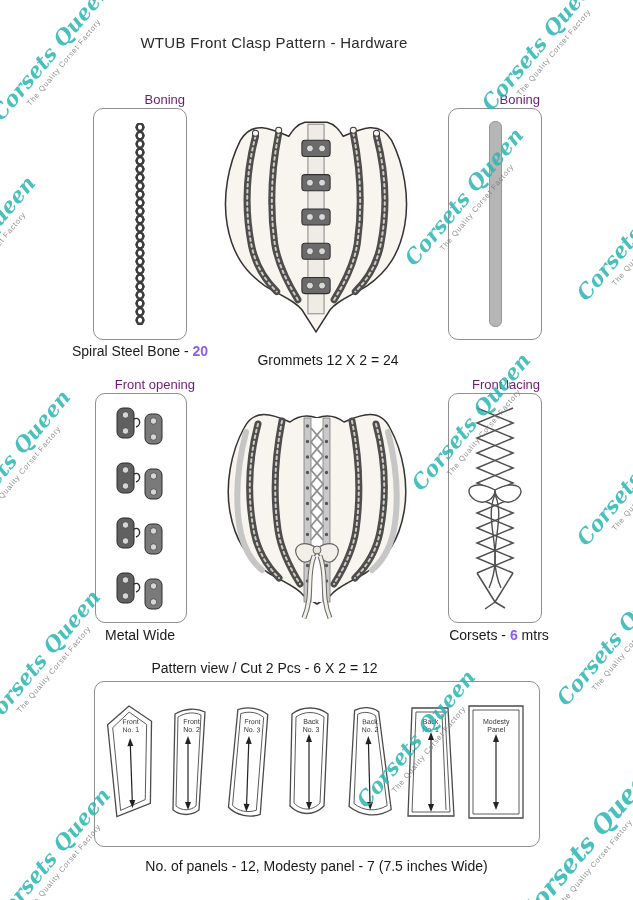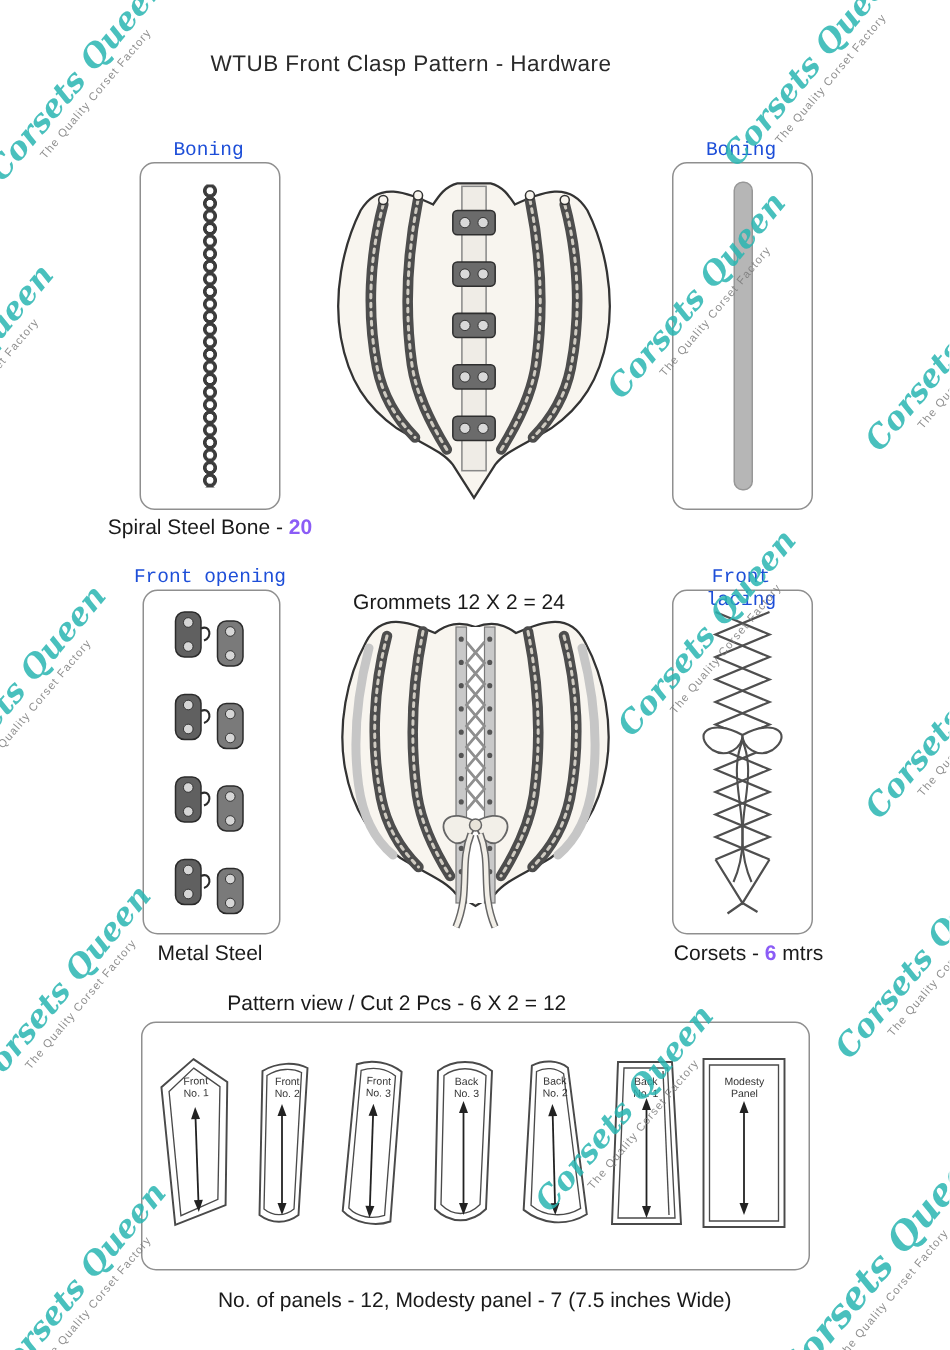--- a/index.html
+++ b/index.html
@@ -2,21 +2,21 @@
 <html><head>
 <meta charset="utf-8">
 <style>
   html,body{margin:0;padding:0;background:#fff;}
   #page{position:relative;width:633px;height:900px;margin:0 auto;background:#fff;overflow:hidden;
         font-family:"Liberation Sans", sans-serif;color:#222;}
 
   
   .title{position:absolute;top:34px;left:0;width:548px;text-align:center;
          font-size:15px;letter-spacing:.3px;color:#2a2a2a;}
-  .box-label{position:absolute;text-align:center;font-size:13px;color:#1d4ed8;font-family:Liberation Mono, monospace;}
+  .box-label{position:absolute;text-align:right;font-size:13px;color:#701a75;}
   .caption{position:absolute;text-align:center;font-size:14px;color:#1a1a1a;}
   .red{color:#8b5cf6;font-weight:bold;}
   .pre{white-space:pre-line;}
 
   
   .hw-box{position:absolute;border:1.5px solid #8f8f8f;border-radius:10px;
           display:flex;align-items:center;justify-content:center;background:transparent;}
   .clasp-col{display:flex;flex-direction:column;gap:11px;align-items:center;}
 
   
@@ -106,21 +106,21 @@
         <rect x="101" y="-8" width="28" height="16" rx="3" fill="#6b6b6b" stroke="#2e2e2e"></rect>
         <circle cx="109" cy="0" r="3.4" fill="#d9d9d9" stroke="#2e2e2e" stroke-width="0.6"></circle>
         <circle cx="121" cy="0" r="3.4" fill="#d9d9d9" stroke="#2e2e2e" stroke-width="0.6"></circle>
       </g>
     <g transform="translate(0,184)">
         <rect x="101" y="-8" width="28" height="16" rx="3" fill="#6b6b6b" stroke="#2e2e2e"></rect>
         <circle cx="109" cy="0" r="3.4" fill="#d9d9d9" stroke="#2e2e2e" stroke-width="0.6"></circle>
         <circle cx="121" cy="0" r="3.4" fill="#d9d9d9" stroke="#2e2e2e" stroke-width="0.6"></circle>
       </g>
   </svg>
-  <div class="caption" style="left:206px;top:352px;width:200px;margin-top:41px;">Grommets 12 X 2 = 24</div>
+  <div class="caption" style="left:228px;top:352px;width:200px;">Grommets 12 X 2 = 24</div>
 
   <div class="box-label" style="left:85px;top:377px;width:110px;">Front opening</div>
   <div class="hw-box" style="left:95px;top:393px;width:90px;height:228px;">
     <div class="clasp-col">
       <svg width="58" height="44" viewBox="0 0 58 44">
         <rect x="5" y="4" width="17" height="30" rx="6" fill="#606060" stroke="#2b2b2b"></rect>
         <rect x="33" y="10" width="17" height="30" rx="6" fill="#7a7a7a" stroke="#2b2b2b"></rect>
         <circle cx="13.5" cy="11" r="3.2" fill="#d6d6d6" stroke="#2b2b2b" stroke-width="0.6"></circle>
           <circle cx="13.5" cy="27" r="3.2" fill="#d6d6d6" stroke="#2b2b2b" stroke-width="0.6"></circle>
         <circle cx="41.5" cy="17" r="3.2" fill="#d6d6d6" stroke="#2b2b2b" stroke-width="0.6"></circle>
@@ -149,21 +149,21 @@
         <rect x="5" y="4" width="17" height="30" rx="6" fill="#606060" stroke="#2b2b2b"></rect>
         <rect x="33" y="10" width="17" height="30" rx="6" fill="#7a7a7a" stroke="#2b2b2b"></rect>
         <circle cx="13.5" cy="11" r="3.2" fill="#d6d6d6" stroke="#2b2b2b" stroke-width="0.6"></circle>
           <circle cx="13.5" cy="27" r="3.2" fill="#d6d6d6" stroke="#2b2b2b" stroke-width="0.6"></circle>
         <circle cx="41.5" cy="17" r="3.2" fill="#d6d6d6" stroke="#2b2b2b" stroke-width="0.6"></circle>
           <circle cx="41.5" cy="33" r="3.2" fill="#d6d6d6" stroke="#2b2b2b" stroke-width="0.6"></circle>
         <path d="M22,15 C28,12 30,21 24,23" fill="none" stroke="#2b2b2b" stroke-width="1.4"></path>
       </svg>
     </div>
   </div>
-  <div class="caption" style="left:89px;top:627px;width:102px;">Metal Steel</div>
+  <div class="caption" style="left:89px;top:627px;width:102px;">Metal Wide</div>
 
   <div class="box-label" style="left:448px;top:377px;width:92px;">Front lacing</div>
   <div class="hw-box" style="left:448px;top:393px;width:92px;height:228px;">
     <svg width="80" height="212" viewBox="0 0 80 212">
       <polyline points="22,6 58,21 22,36 58,51 22,66 58,81 22,96 58,111 22,126 58,141 22,156 58,171" fill="none" stroke="#4f4f4f" stroke-width="1.5"></polyline>
       <polyline points="58,6 22,21 58,36 22,51 58,66 22,81 58,96 22,111 58,126 22,141 58,156 22,171" fill="none" stroke="#4f4f4f" stroke-width="1.5"></polyline>
       <path d="M40,88 C18,76 6,88 20,98 C30,104 40,96 40,88 Z" fill="#fff" stroke="#4f4f4f" stroke-width="1.4"></path>
       <path d="M40,88 C62,76 74,88 60,98 C50,104 40,96 40,88 Z" fill="#fff" stroke="#4f4f4f" stroke-width="1.4"></path>
       <path d="M40,92 C28,120 50,150 34,186" fill="none" stroke="#4f4f4f" stroke-width="1.4"></path>
       <path d="M40,92 C52,120 30,150 46,186" fill="none" stroke="#4f4f4f" stroke-width="1.4"></path>

